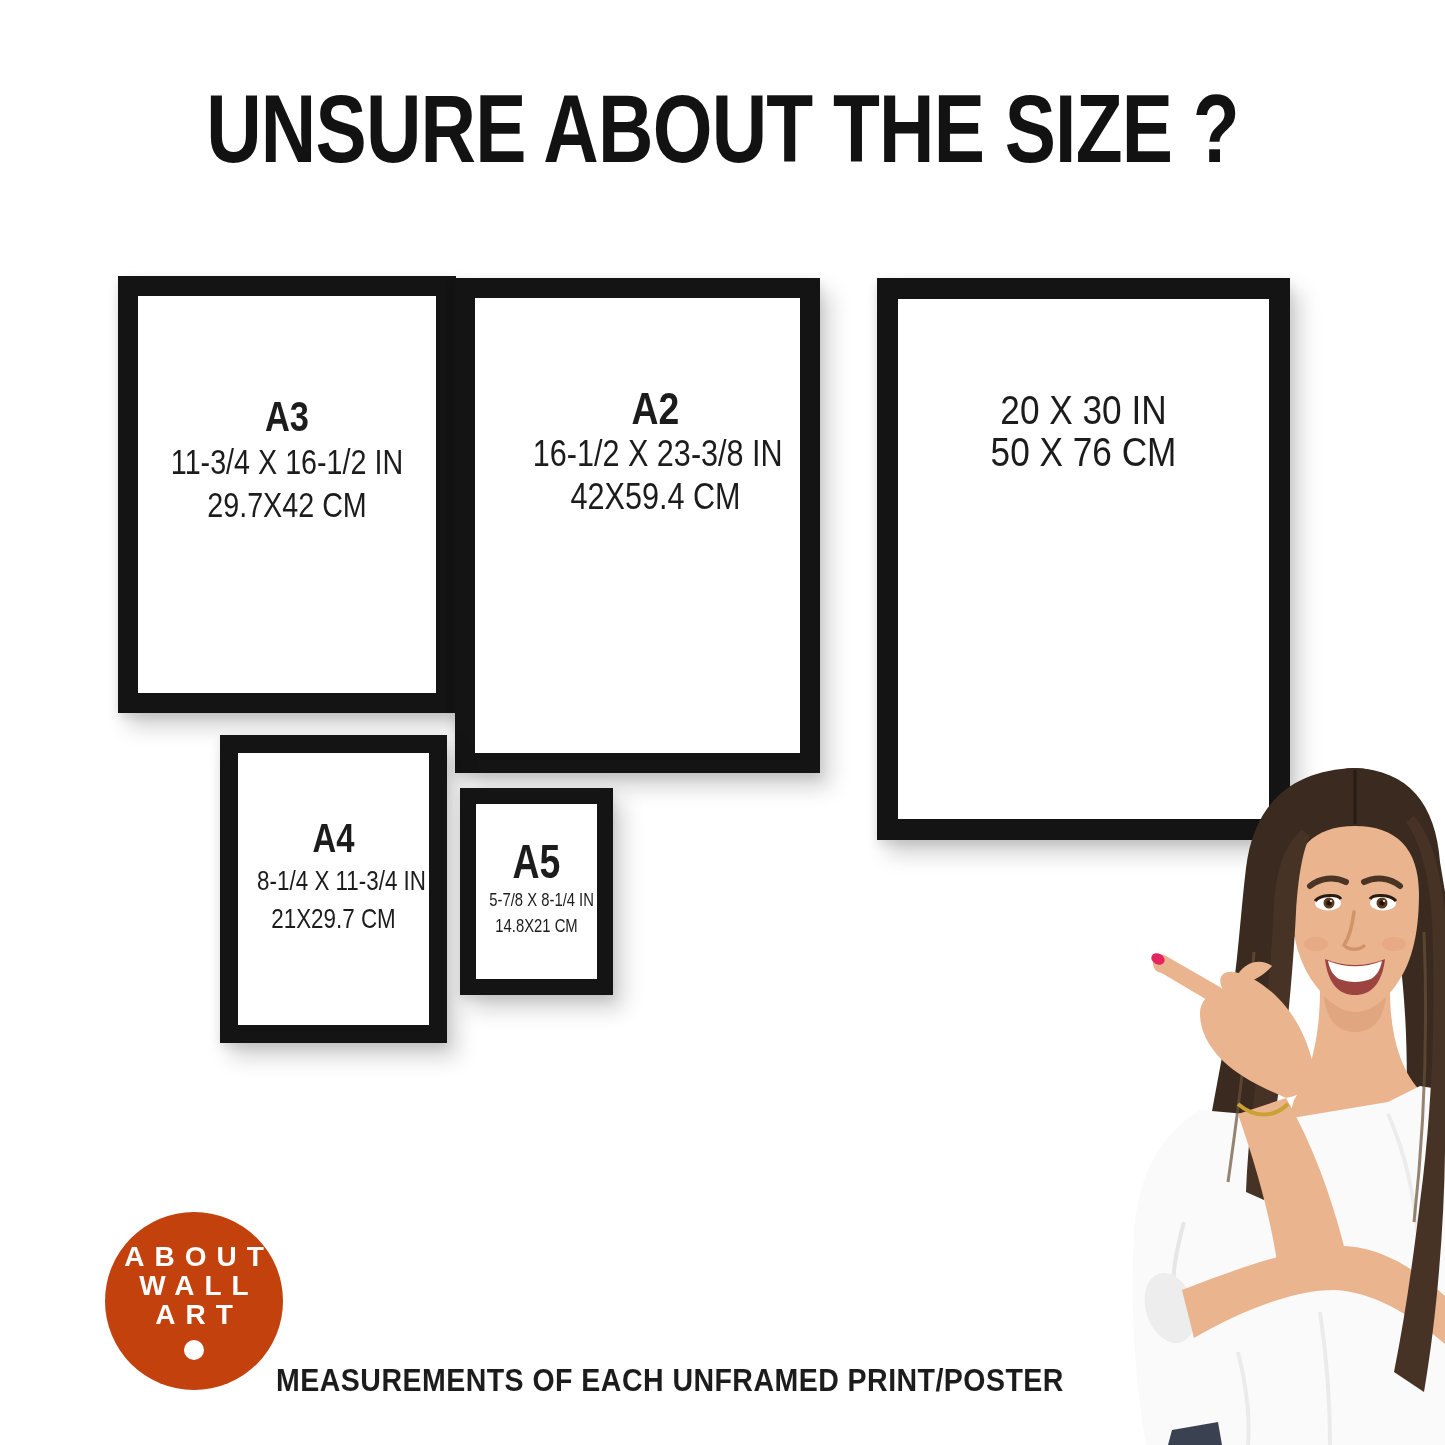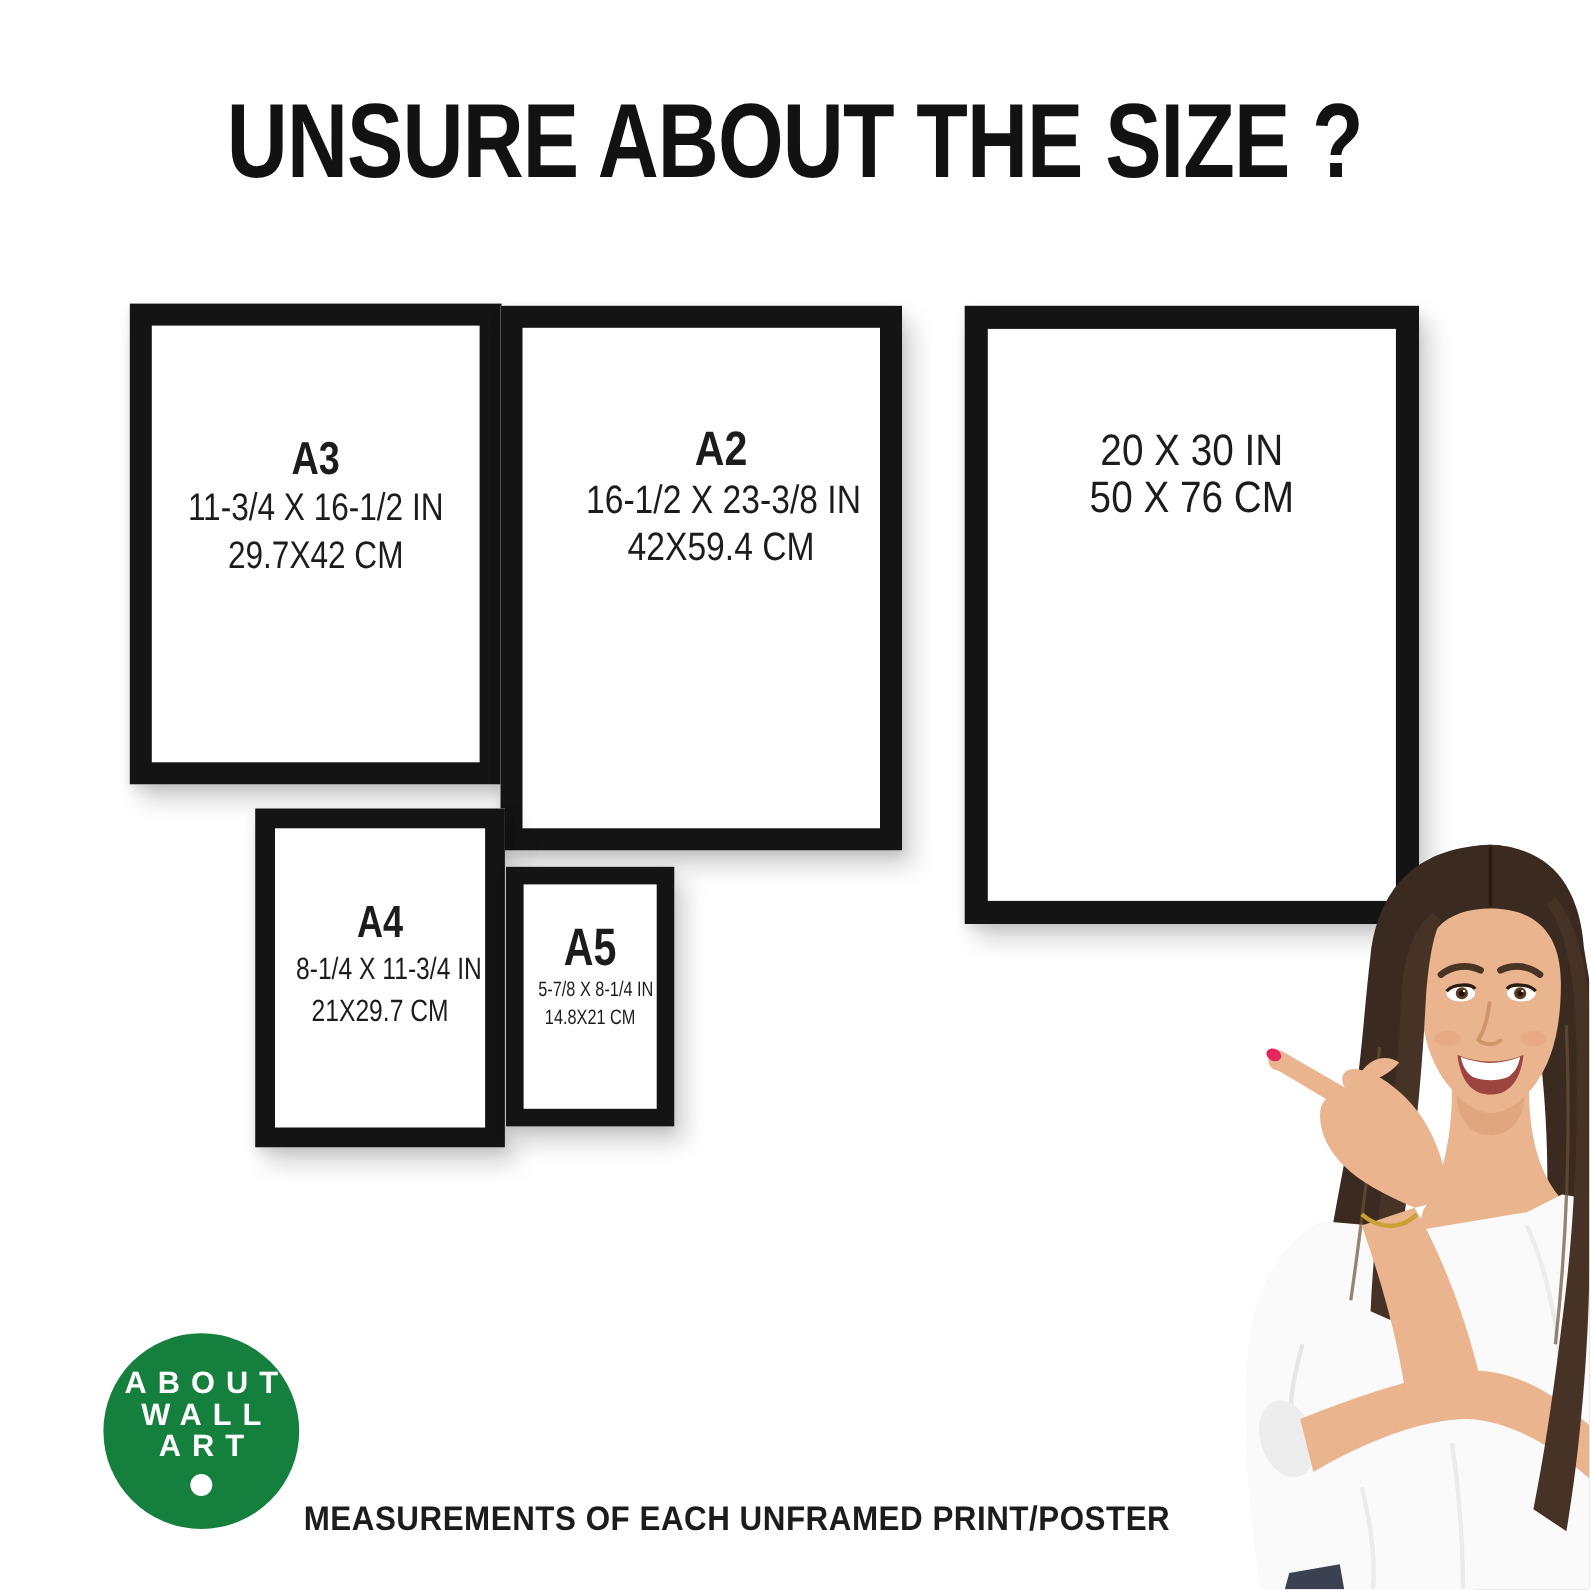--- a/index.html
+++ b/index.html
@@ -35,34 +35,34 @@
 
   #frame-a2{left:455px;top:278px;width:365px;height:495px;padding-left:36px;}
   #frame-a2 .txt{padding-top:88px;transform:scaleX(0.85);}
   #frame-a2 .f-label{font-size:44px;line-height:46px;}
   #frame-a2 .f-inches,#frame-a2 .f-cm{font-size:36px;line-height:43px;}
 
   #frame-2030{left:837px;top:278px;width:413px;height:562px;border-width:21px;margin-left:40px;}
   #frame-2030 .txt{padding-top:90px;transform:scaleX(0.88);}
   #frame-2030 .f-inches,#frame-2030 .f-cm{font-size:40px;line-height:42px;}
 
-  #frame-a4{left:220px;top:735px;width:227px;height:308px;border-width:18px;margin-left:12px;}
+  #frame-a4{left:220px;top:735px;width:227px;height:308px;border-width:18px;}
   #frame-a4 .txt{padding-top:61px;transform:scaleX(0.80);}
   #frame-a4 .f-label{font-size:41px;line-height:48px;}
   #frame-a4 .f-inches,#frame-a4 .f-cm{font-size:28px;line-height:38px;}
 
-  #frame-a5{left:460px;top:788px;width:153px;height:236px;border-width:16px;}
+  #frame-a5{left:460px;top:788px;width:153px;height:207px;border-width:16px;}
   #frame-a5 .txt{padding-top:33px;transform:scaleX(0.78);}
   #frame-a5 .f-label{font-size:48px;line-height:50px;}
   #frame-a5 .f-inches,#frame-a5 .f-cm{font-size:19px;line-height:26px;}
 
   
   .logo{
-    position:absolute;left:94px;top:1212px;width:178px;height:178px;
-    background:#15803d;border-radius:50%;
+    position:absolute;left:105px;top:1212px;width:178px;height:178px;
+    background:#c2410c;border-radius:50%;
     display:flex;flex-direction:column;align-items:center;justify-content:center;
   }
   .logo .line{
     display:block;color:#ffffff;font-weight:bold;font-size:28px;line-height:29px;
     letter-spacing:10px;padding-left:10px;text-align:center;
   }
   .logo .dot{width:20px;height:20px;border-radius:50%;background:#ffffff;margin-top:11px;}
 
   
   .caption{

